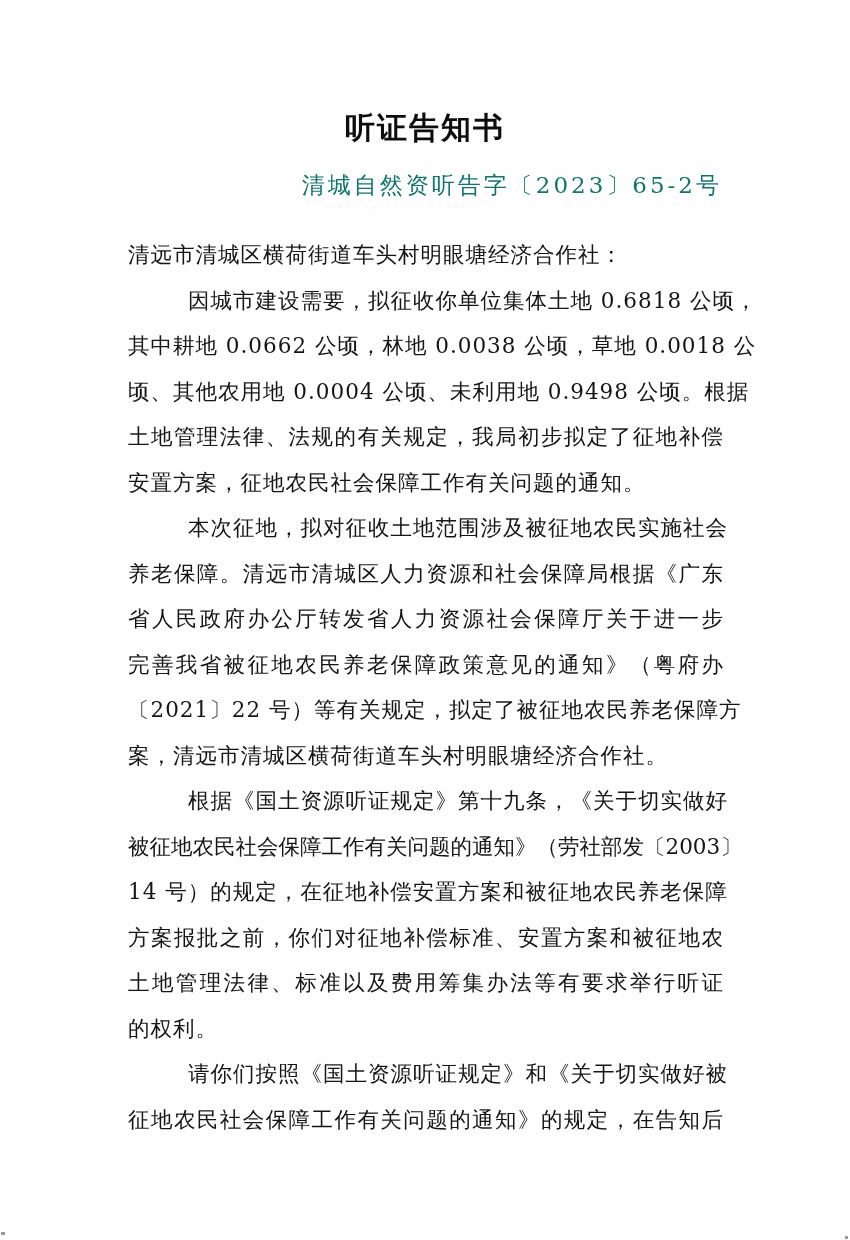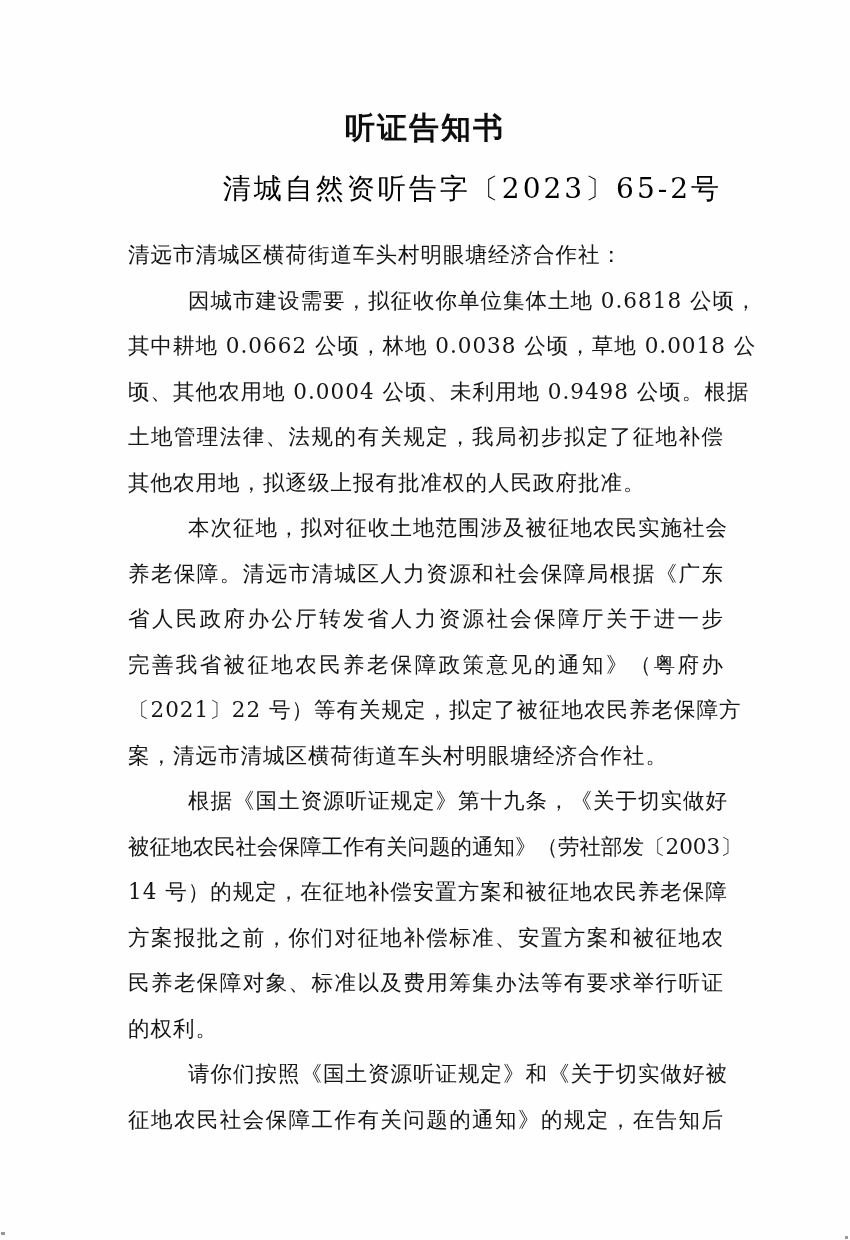--- a/index.html
+++ b/index.html
@@ -2,21 +2,21 @@
 <html><head>
 <meta charset="utf-8">
 <style>
   html, body { margin: 0; padding: 0; background: #ffffff; }
   body { width: 850px; height: 1240px; position: relative; overflow: hidden;
          font-family: "DejaVu Serif", "Liberation Serif", serif; color: #111; }
   .page { position: absolute; left: 0; top: 0; width: 850px; height: 1240px; background: #fefefe; }
   .title { position: absolute; top: 108px; left: 0; width: 850px; text-align: center;
            font-family: "DejaVu Sans", "Liberation Sans", sans-serif; font-weight: bold;
            font-size: 30px; letter-spacing: 2px; color: #0d0d0d; }
-  .docno { position: absolute; top: 170px; right: 128px; font-size: 28px; letter-spacing: 3px; color: #000000; white-space: nowrap; }
+  .docno { position: absolute; top: 170px; right: 128px; font-size: 23px; letter-spacing: 3px; color: #0f766e; white-space: nowrap; }
   .body { position: absolute; left: 128px; top: 226px; width: 596px; }
   .line { height: 45.5px; line-height: 36px; font-size: 21.5px; white-space: nowrap;
           display: flex; justify-content: space-between; color: #151515; }
   .line span.t { display: block; width: 100%; text-align: justify; text-align-last: justify; letter-spacing: 1px; margin-top: 11px; }
   .line.indent span.t { padding-left: 60px; box-sizing: border-box; }
   .line.short span.t { text-align-last: left; }
   .speck { position: absolute; width: 4px; height: 3px; background: #999; }
 </style>
 </head>
 <body>
@@ -36,21 +36,21 @@
     <div class="line">
         <span class="t">其中耕地 0.0662 公顷，林地 0.0038 公顷，草地 0.0018 公</span>
       </div>
     <div class="line">
         <span class="t">顷、其他农用地 0.0004 公顷、未利用地 0.9498 公顷。根据</span>
       </div>
     <div class="line">
         <span class="t">土地管理法律、法规的有关规定，我局初步拟定了征地补偿</span>
       </div>
     <div class="line short">
-        <span class="t">其他农用地，拟逐级上报有批准权的人民政府批准。</span>
+        <span class="t">安置方案，征地农民社会保障工作有关问题的通知。</span>
       </div>
 
     <div class="line indent">
         <span class="t">本次征地，拟对征收土地范围涉及被征地农民实施社会</span>
       </div>
     <div class="line">
         <span class="t">养老保障。清远市清城区人力资源和社会保障局根据《广东</span>
       </div>
     <div class="line">
         <span class="t">省人民政府办公厅转发省人力资源社会保障厅关于进一步</span>
@@ -71,21 +71,21 @@
     <div class="line">
         <span class="t" style="letter-spacing:0">被征地农民社会保障工作有关问题的通知》（劳社部发〔2003〕</span>
       </div>
     <div class="line">
         <span class="t">14 号）的规定，在征地补偿安置方案和被征地农民养老保障</span>
       </div>
     <div class="line">
         <span class="t">方案报批之前，你们对征地补偿标准、安置方案和被征地农</span>
       </div>
     <div class="line">
-        <span class="t">民养老保障对象、标准以及费用筹集办法等有要求举行听证</span>
+        <span class="t">土地管理法律、标准以及费用筹集办法等有要求举行听证</span>
       </div>
     <div class="line short">
         <span class="t">的权利。</span>
       </div>
 
     <div class="line indent">
         <span class="t">请你们按照《国土资源听证规定》和《关于切实做好被</span>
       </div>
     <div class="line">
         <span class="t">征地农民社会保障工作有关问题的通知》的规定，在告知后</span>

